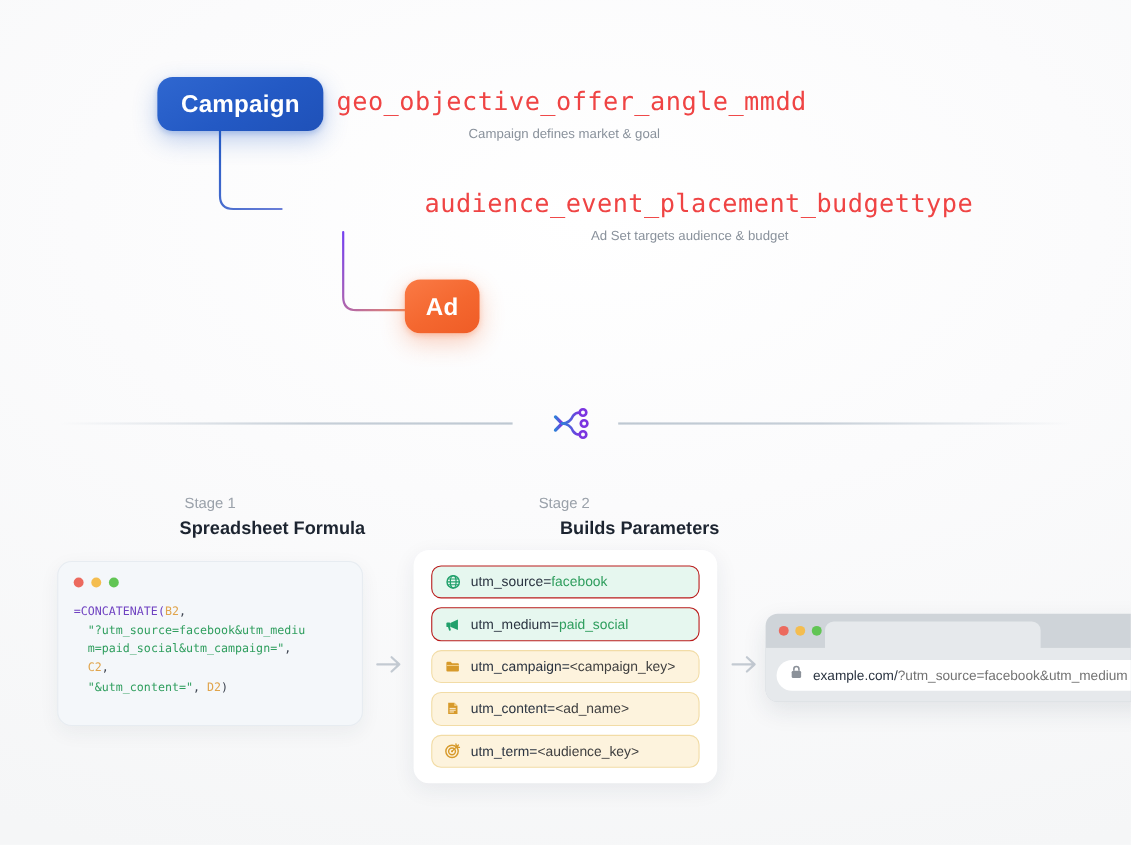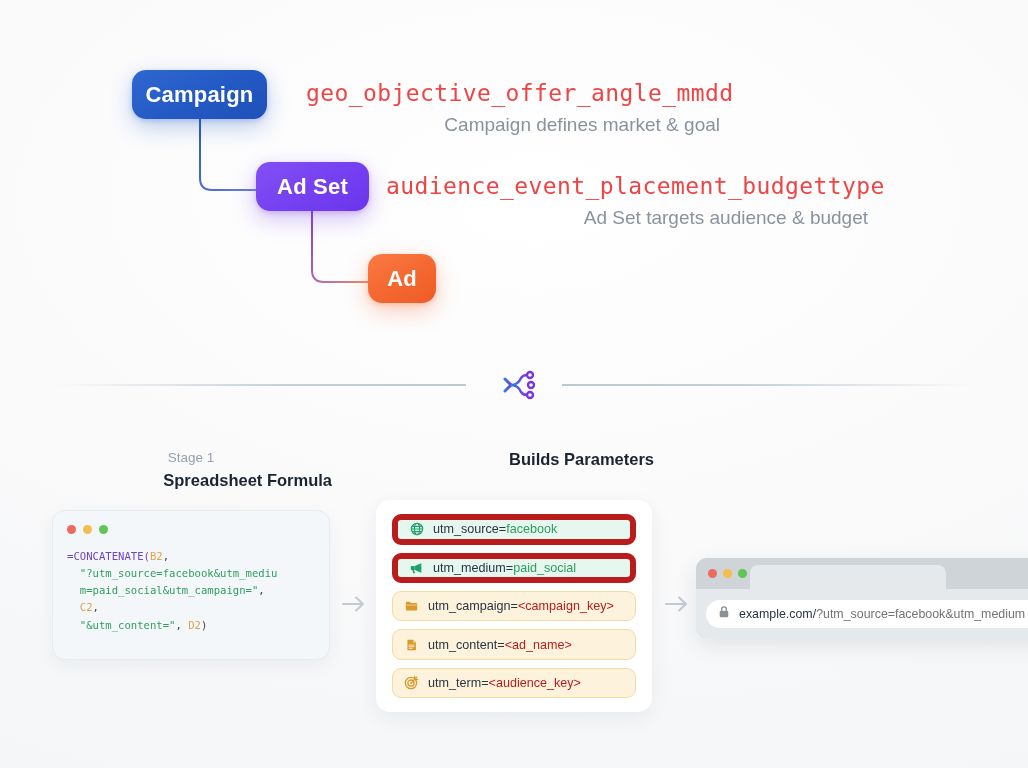--- a/index.html
+++ b/index.html
@@ -44,22 +44,22 @@
     align-items: center;
     justify-content: center;
     color: #ffffff;
     font-weight: bold;
     letter-spacing: .2px;
     border-radius: 14px;
     white-space: nowrap;
   }
 
   .badge-campaign {
-    left: 132px; top: 70px;
-    width: 135px; height: 49px;
+    left: 143px; top: 70px;
+    width: 151px; height: 49px;
     font-size: 22px;
     background: linear-gradient(150deg, #2f67d0 0%, #2359c4 55%, #1f51b8 100%);
     box-shadow: 0 8px 22px rgba(40,95,200,.30), 0 2px 5px rgba(40,95,200,.22);
   }
 
   .badge-adset {
     left: 256px; top: 162px;
     width: 113px; height: 49px;
     font-size: 22px;
     background: linear-gradient(150deg, #8250f5 0%, #7540f0 55%, #6b34ec 100%);
@@ -78,23 +78,23 @@
     position: absolute;
   }
   .level-pattern {
     font-family: "DejaVu Sans Mono", monospace;
     font-size: 23px;
     color: #ef4444;
     letter-spacing: .4px;
     white-space: nowrap;
   }
   .level-desc {
-    font-size: 19px;
+    font-size: 12px;
     color: #8a929c;
-    text-align: right;
+    text-align: center;
     margin-top: 8px;
     white-space: nowrap;
   }
 
   .lvl1 { left: 306px; top: 80px; width: 414px; }
   .lvl2 { left: 386px; top: 173px; width: 482px; }
   .lvl3 { left: 456px; top: 265px; width: 412px; }
 
   
   .divider-row {
@@ -194,29 +194,29 @@
     border-radius: 9px;
     display: flex;
     align-items: center;
     gap: 9px;
     padding: 0 11px;
     font-size: 12.6px;
     white-space: nowrap;
   }
   .param.green {
     background: #e6f7ef;
-    border: 6px solid #b91c1c;
+    border: 1px solid #b91c1c;
   }
   .param.amber {
     background: #fdf3dd;
     border: 1px solid #f2dca6;
   }
   .p-key { color: #2a3340; font-weight: 500; }
   .param.green .p-val { color: #2f9e5e; }
-  .param.amber .p-val { color: #b91c1c; }
+  .param.amber .p-val { color: #404040; }
   .p-ico { width: 15px; height: 15px; display: flex; align-items: center; justify-content: center; flex: 0 0 15px; }
 
   
   .stage-arrow {
     position: absolute;
     color: #c3cad2;
     font-size: 21px;
     line-height: 1;
   }
   .arrow1 { left: 341px; top: 155px; }
@@ -295,23 +295,20 @@
       </linearGradient>
     </defs>
 
     <path d="M 200 119 L 200 178 Q 200 190 212 190 L 256 190" fill="none" stroke="url(#gradBlue)" stroke-width="2" stroke-linecap="round"></path>
 
     <path d="M 312 211 L 312 270 Q 312 282 324 282 L 368 282" fill="none" stroke="url(#gradPurple)" stroke-width="2" stroke-linecap="round"></path>
   </svg>
 
   <div class="badge badge-campaign">
     <span>Campaign</span>
-  </div>
-  <div class="badge badge-adset">
-    <span>Ad Set</span>
   </div>
   <div class="badge badge-ad">
     <span>Ad</span>
   </div>
 
   <div class="level-text lvl1">
     <div class="level-pattern">geo_objective_offer_angle_mmdd</div>
     <div class="level-desc">Campaign defines market &amp; goal</div>
   </div>
 
@@ -345,20 +342,21 @@
   <div class="divider-line right"></div>
 </div>
 
 <div class="stages">
 
   <div class="stage-head head1">
     <div class="stage-kicker">Stage 1</div>
     <div class="stage-title">Spreadsheet Formula</div>
   </div>
   <div class="stage-head head2">
+    <div class="stage-kicker">Stage 2</div>
     <div class="stage-title">Builds Parameters</div>
   </div>
 
   <div class="code-card">
     <div class="dots">
       <span class="dot r"></span>
       <span class="dot y"></span>
       <span class="dot g"></span>
     </div>
     <div class="code"><span class="c-fn">=CONCATENATE(</span><span class="c-ref">B2</span><span class="c-pl">,</span>

